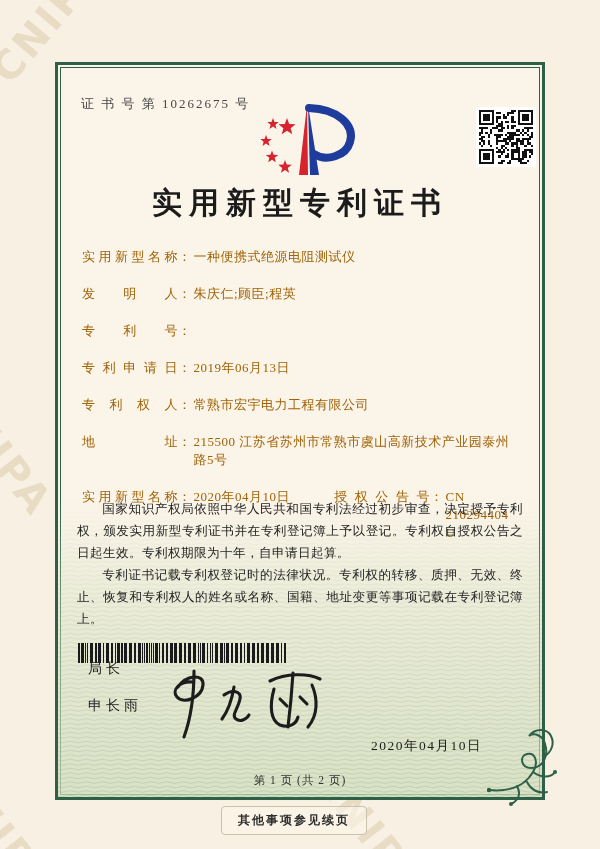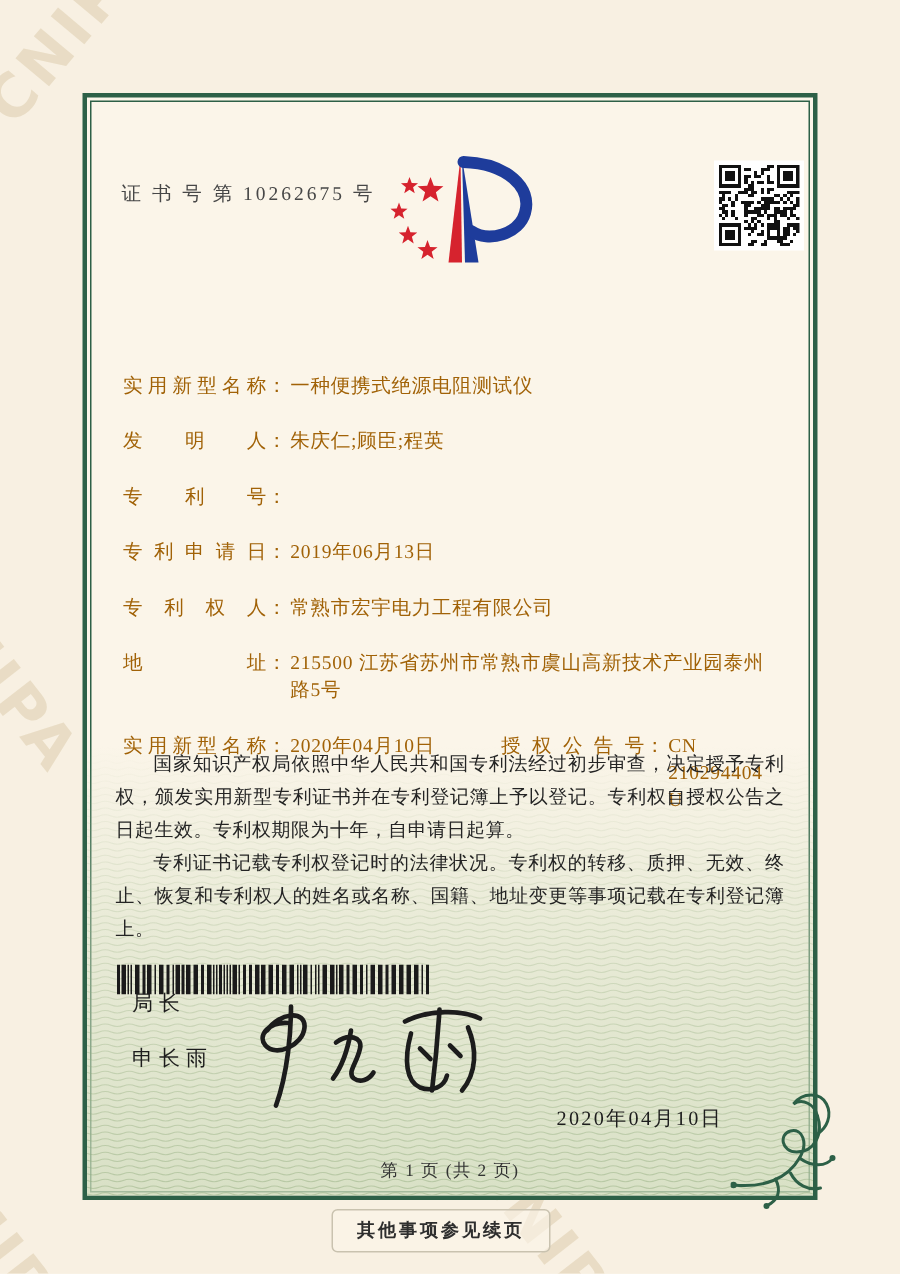--- a/index.html
+++ b/index.html
@@ -24,21 +24,21 @@
   .tint{
     position:absolute;left:0;right:0;bottom:0;height:300px;pointer-events:none;
     background:linear-gradient(180deg,rgba(214,224,199,0) 0%,rgba(211,222,193,0.45) 40%,rgba(205,218,186,0.75) 100%);
   }
   #waves{
     position:absolute;left:0;right:0;bottom:0;height:300px;width:100%;pointer-events:none;
     -webkit-mask-image:linear-gradient(180deg,rgba(0,0,0,0) 0%,rgba(0,0,0,.45) 40%,rgba(0,0,0,.9) 100%);
     mask-image:linear-gradient(180deg,rgba(0,0,0,0) 0%,rgba(0,0,0,.45) 40%,rgba(0,0,0,.9) 100%);
   }
   
-  .cert-no{position:absolute;left:23px;top:30px;font-size:13px;letter-spacing:2px;color:#474747;margin-top:25px;}
+  .cert-no{position:absolute;left:23px;top:30px;font-size:13px;letter-spacing:2px;color:#474747;}
   .logo{position:absolute;left:198px;top:30px;width:124px;height:92px;}
   .qr{position:absolute;right:6px;top:42px;width:60px;height:60px;background:#ffffff;padding:3px;box-sizing:border-box;}
   .title{
     position:absolute;left:0;right:0;top:118px;text-align:center;
     font-size:30px;font-weight:bold;letter-spacing:7px;color:#1b1b1b;
   }
   
   .fields{position:absolute;left:24px;right:22px;top:183px;font-size:13px;color:#a16207;}
   .frow{display:flex;align-items:flex-start;margin-bottom:19px;line-height:18px;letter-spacing:0.5px;}
   .flabel{
@@ -381,20 +381,21 @@
       <rect x="22" y="23" width="1" height="1" fill="#111"></rect>
       <rect x="9" y="24" width="1" height="1" fill="#111"></rect>
       <rect x="10" y="24" width="1" height="1" fill="#111"></rect>
       <rect x="13" y="24" width="1" height="1" fill="#111"></rect>
       <rect x="14" y="24" width="1" height="1" fill="#111"></rect>
       <rect x="19" y="24" width="1" height="1" fill="#111"></rect>
       <rect x="20" y="24" width="1" height="1" fill="#111"></rect>
       <rect x="21" y="24" width="1" height="1" fill="#111"></rect>
     </svg>
 
+  <div class="title">实用新型专利证书</div>
 
   <div class="fields">
     <div class="frow">
       <span class="flabel">实用新型名称</span>
         <span class="fsep">：</span>
       <span class="fvalue">一种便携式绝源电阻测试仪</span>
     </div>
     <div class="frow">
       <span class="flabel">发明人</span>
         <span class="fsep">：</span>

